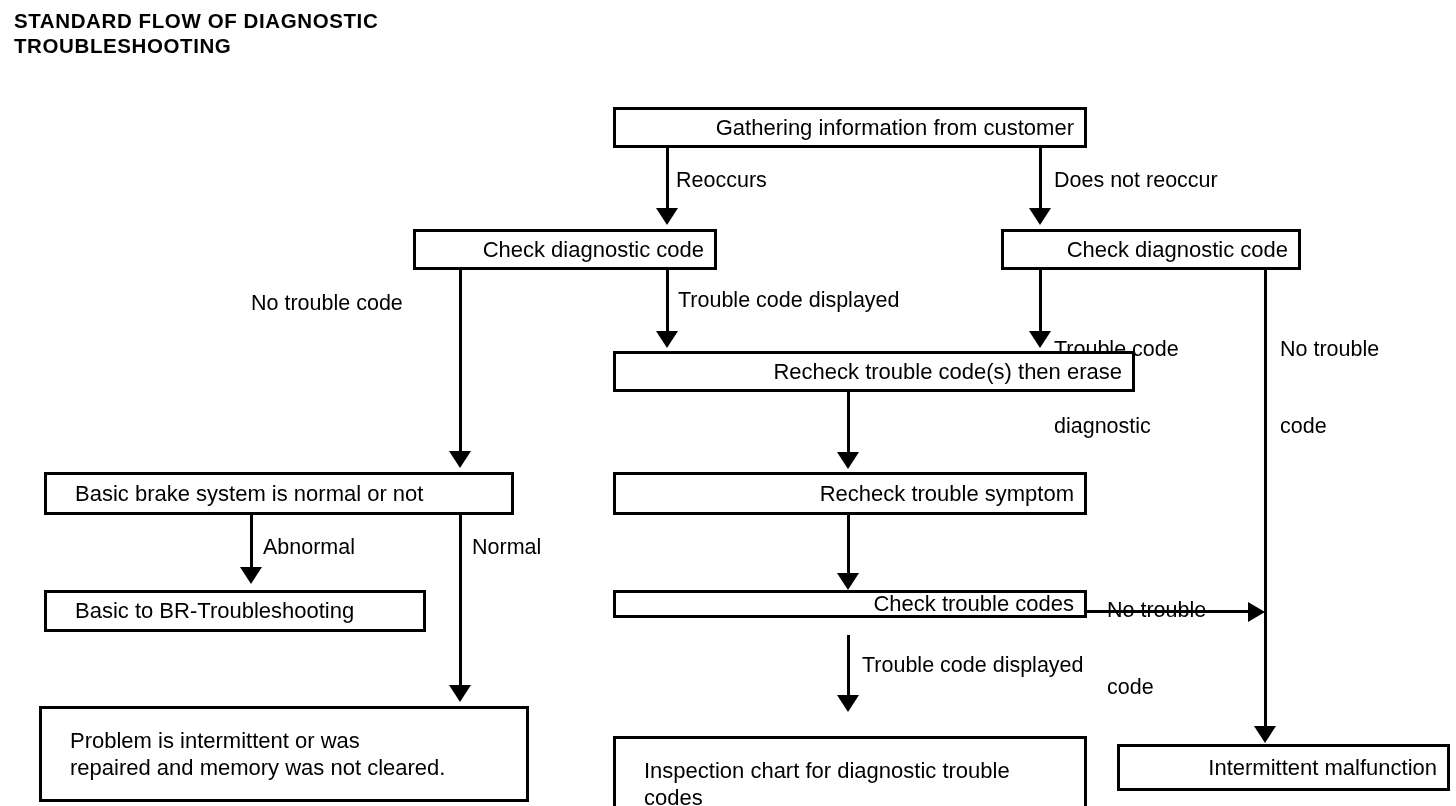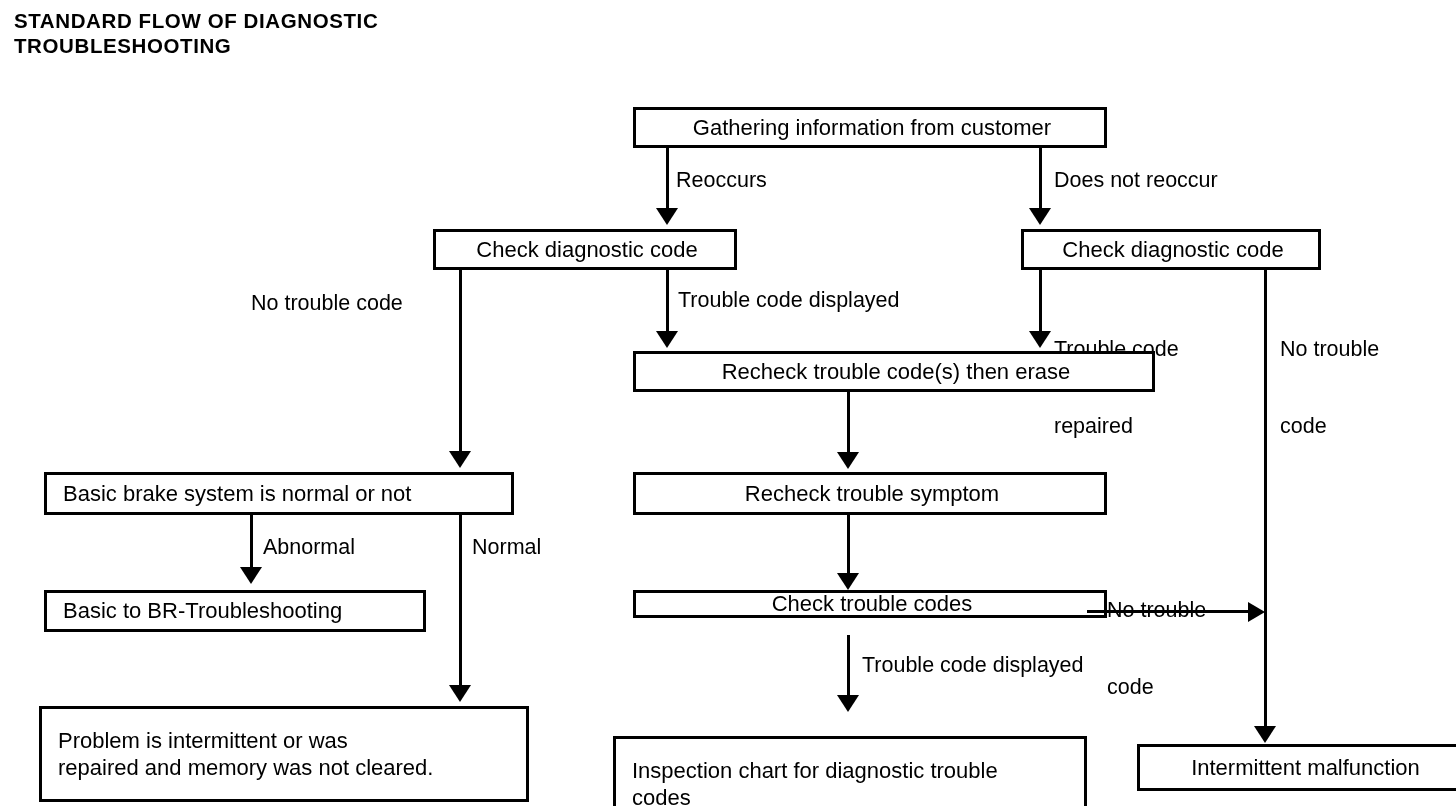--- a/index.html
+++ b/index.html
@@ -15,23 +15,23 @@
     position:absolute;left:14px;top:8px;width:620px;
     font-size:20.5px;font-weight:bold;line-height:1.24;
     letter-spacing:0.6px;
   }
 
   .box{
     position:absolute;box-sizing:border-box;
     border:3px solid #000;background:#fff;
     display:flex;align-items:center;
     font-size:22px;line-height:1.25;
-    padding-left:16px;padding-right:10px;
+    padding-left:28px;padding-right:10px;
   }
-  .box.center{justify-content:center;padding-left:14px;margin-left:20px;}
+  .box.center{justify-content:flex-end;padding-left:14px;}
   .box.twoline{align-items:center;}
 
   .lbl{
     position:absolute;font-size:21.5px;line-height:1.2;
     white-space:pre;
   }
 
   .vline{position:absolute;background:#000;width:3px;}
   .hline{position:absolute;background:#000;height:3px;}
 
@@ -83,21 +83,21 @@
   <div class="lbl" style="left:251px;top:291px;">No trouble code</div>
 
   <div class="vline" style="left:666px;top:270px;height:63px;"></div>
   <div class="arrow-down" style="left:656px;top:331px;"></div>
   <div class="lbl" style="left:678px;top:288px;">Trouble code displayed</div>
 
   <div class="vline" style="left:1039px;top:270px;height:63px;"></div>
   <div class="arrow-down" style="left:1029px;top:331px;"></div>
   <div class="lbl" style="left:1054px;top:285px;">
     <div>Trouble code</div>
-    <div>repaired</div>
+    <div>diagnostic</div>
   </div>
 
   <div class="vline" style="left:1264px;top:270px;height:458px;"></div>
   <div class="arrow-down" style="left:1254px;top:726px;"></div>
   <div class="lbl" style="left:1280px;top:285px;">
     <div>No trouble</div>
     <div>code</div>
   </div>
 
   <div class="box center" style="left:613px;top:351px;width:522px;height:41px;">

